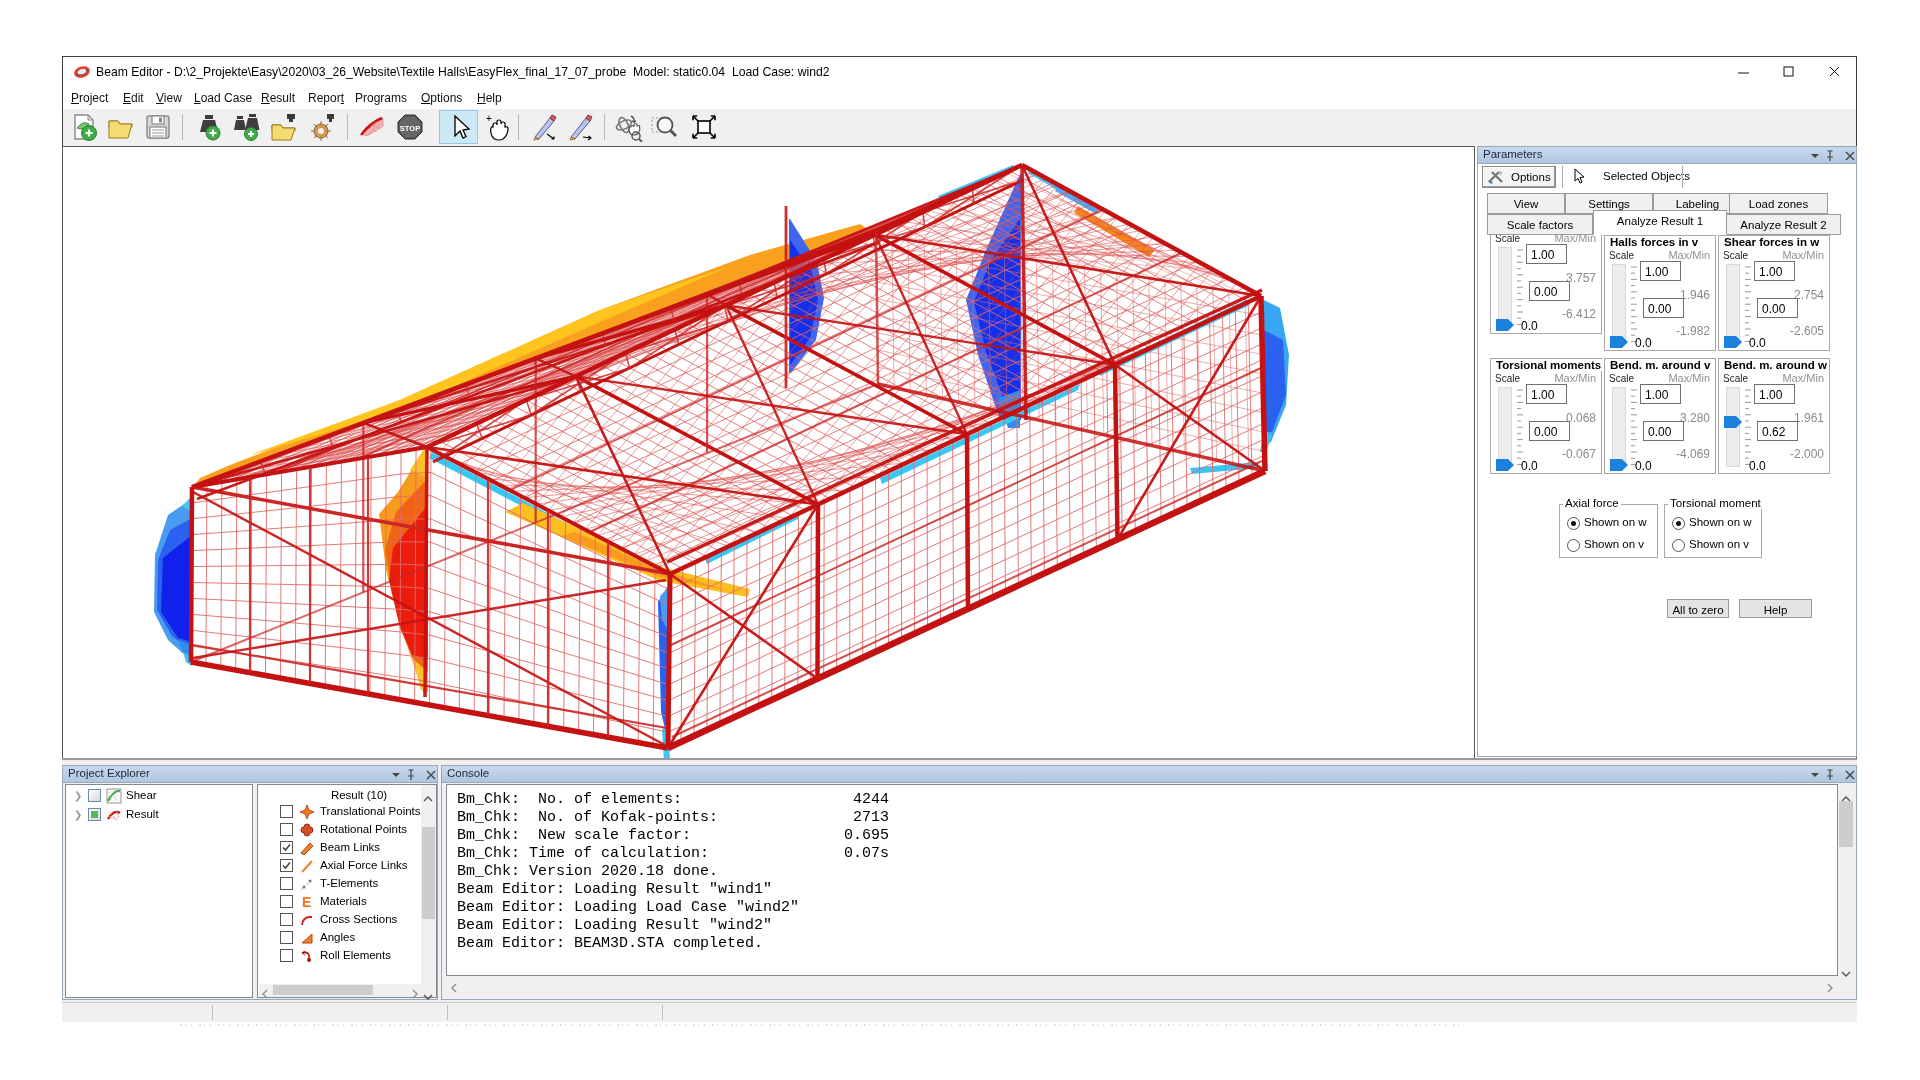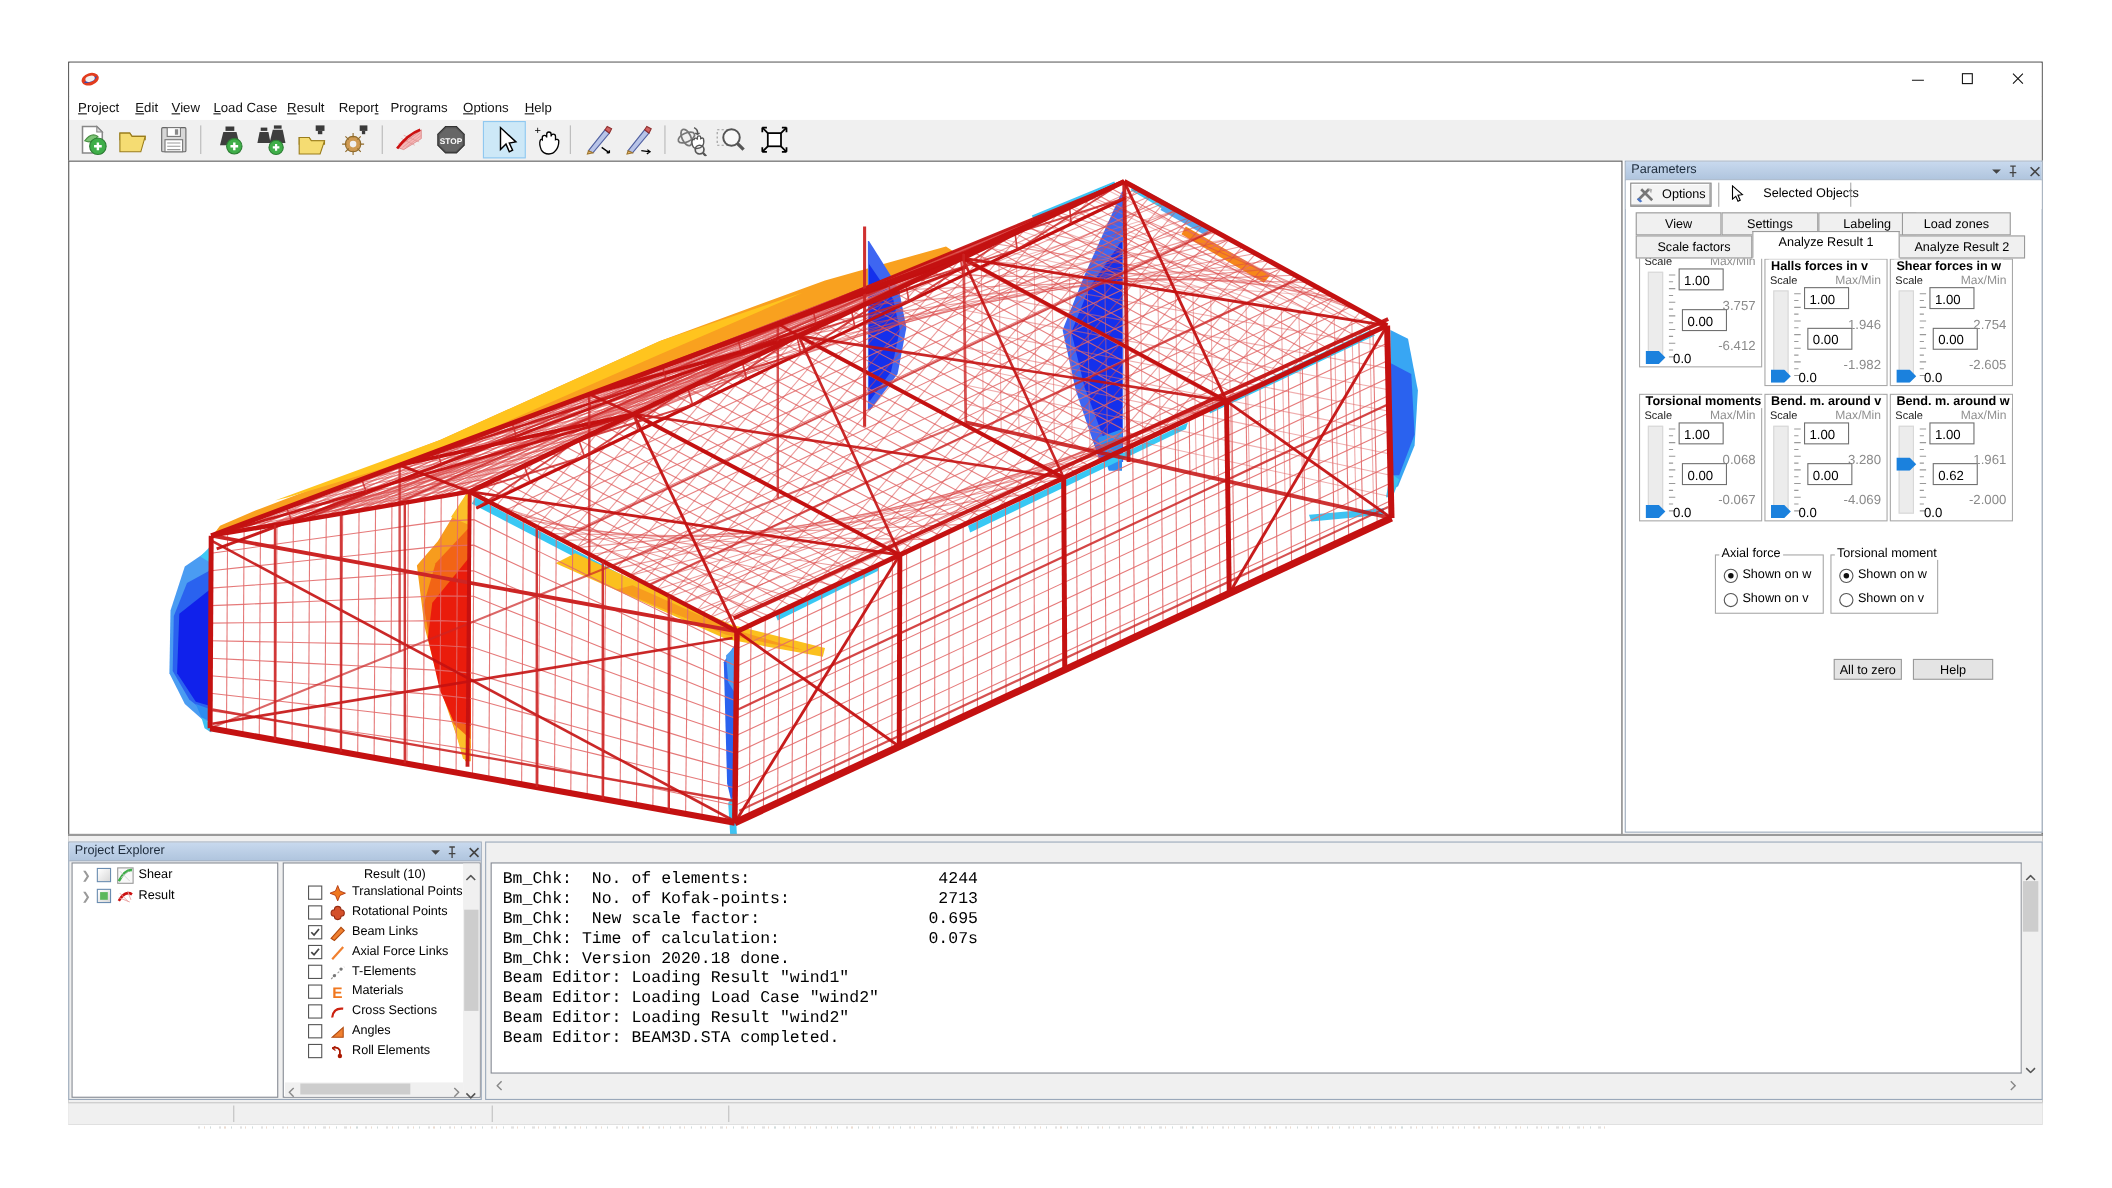--- a/index.html
+++ b/index.html
@@ -54,20 +54,21 @@
 .statusbar { position:absolute; left:62px; top:1002px; width:1795px; height:20px; background:#f0f0f0; border-top:1px solid #c8c8c8; }
 .ssep { position:absolute; top:2px; width:1px; height:15px; background:#c0c0c0; }
 </style></head><body>
 <div class="win"></div>
 <div style="position:absolute;left:63px;top:57px;width:1793px;height:31px;background:#fff;">
   <svg style="position:absolute;left:10px;top:6px" width="18" height="18" viewBox="0 0 18 18">
     <ellipse cx="9" cy="9" rx="8" ry="5.5" transform="rotate(-18 9 9)" fill="#e23c1e"></ellipse>
     <path d="M3 12 a8 5.5 -18 0 0 12-6z" fill="#2a4fc0"></path>
     <ellipse cx="9" cy="8.6" rx="4.4" ry="2.6" transform="rotate(-18 9 9)" fill="#f0f0f0"></ellipse>
   </svg>
+  <span class="title">Beam Editor - D:\2_Projekte\Easy\2020\03_26_Website\Textile Halls\EasyFlex_final_17_07_probe&nbsp; Model: static0.04&nbsp; Load Case: wind2</span>
   <svg style="position:absolute;left:1675px;top:14px" width="12" height="12">
       <line x1="0" y1="2" x2="11" y2="2" stroke="#111" stroke-width="1"></line>
     </svg>
   <svg style="position:absolute;left:1720px;top:9px" width="12" height="12">
       <rect x="1" y="1" width="9" height="9" fill="none" stroke="#111" stroke-width="1"></rect>
     </svg>
   <svg style="position:absolute;left:1766px;top:9px" width="12" height="12">
       <path d="M1 1 L10 10 M10 1 L1 10" stroke="#111" stroke-width="1"></path>
     </svg>
 </div>
@@ -1024,20 +1025,25 @@
           <path d="M5 1L1 5l4 4" stroke="#888" stroke-width="1.3" fill="none"></path>
         </svg></span>
      <div class="thumbv" style="left:14px;top:1px;width:100px;height:10px;"></div>
      <span class="sarrow" style="right:3px;top:1px;"><svg width="6" height="10" viewBox="0 0 6 10">
           <path d="M1 1l4 4-4 4" stroke="#888" stroke-width="1.3" fill="none"></path>
         </svg></span>
   </div>
 </div>
 
 <div class="console">
+  <div class="panel-title">Console<svg style="position:absolute;left:1368px;top:3px" width="46" height="12" viewBox="0 0 46 12">
+<path d="M1 4l4 4 4-4z" fill="#444"></path>
+<path d="M20 1v6M17 7h6M20 7v4M17.5 1h5" stroke="#444" stroke-width="1.2" fill="none"></path>
+<path d="M36 2l8 8M44 2l-8 8" stroke="#444" stroke-width="1.4"></path>
+      </svg></div>
   <div class="conbox">
       <div class="context">Bm_Chk:  No. of elements:                   4244
 Bm_Chk:  No. of Kofak-points:               2713
 Bm_Chk:  New scale factor:                 0.695
 Bm_Chk: Time of calculation:               0.07s
 Bm_Chk: Version 2020.18 done.
 Beam Editor: Loading Result "wind1"
 Beam Editor: Loading Load Case "wind2"
 Beam Editor: Loading Result "wind2"
 Beam Editor: BEAM3D.STA completed.</div>

